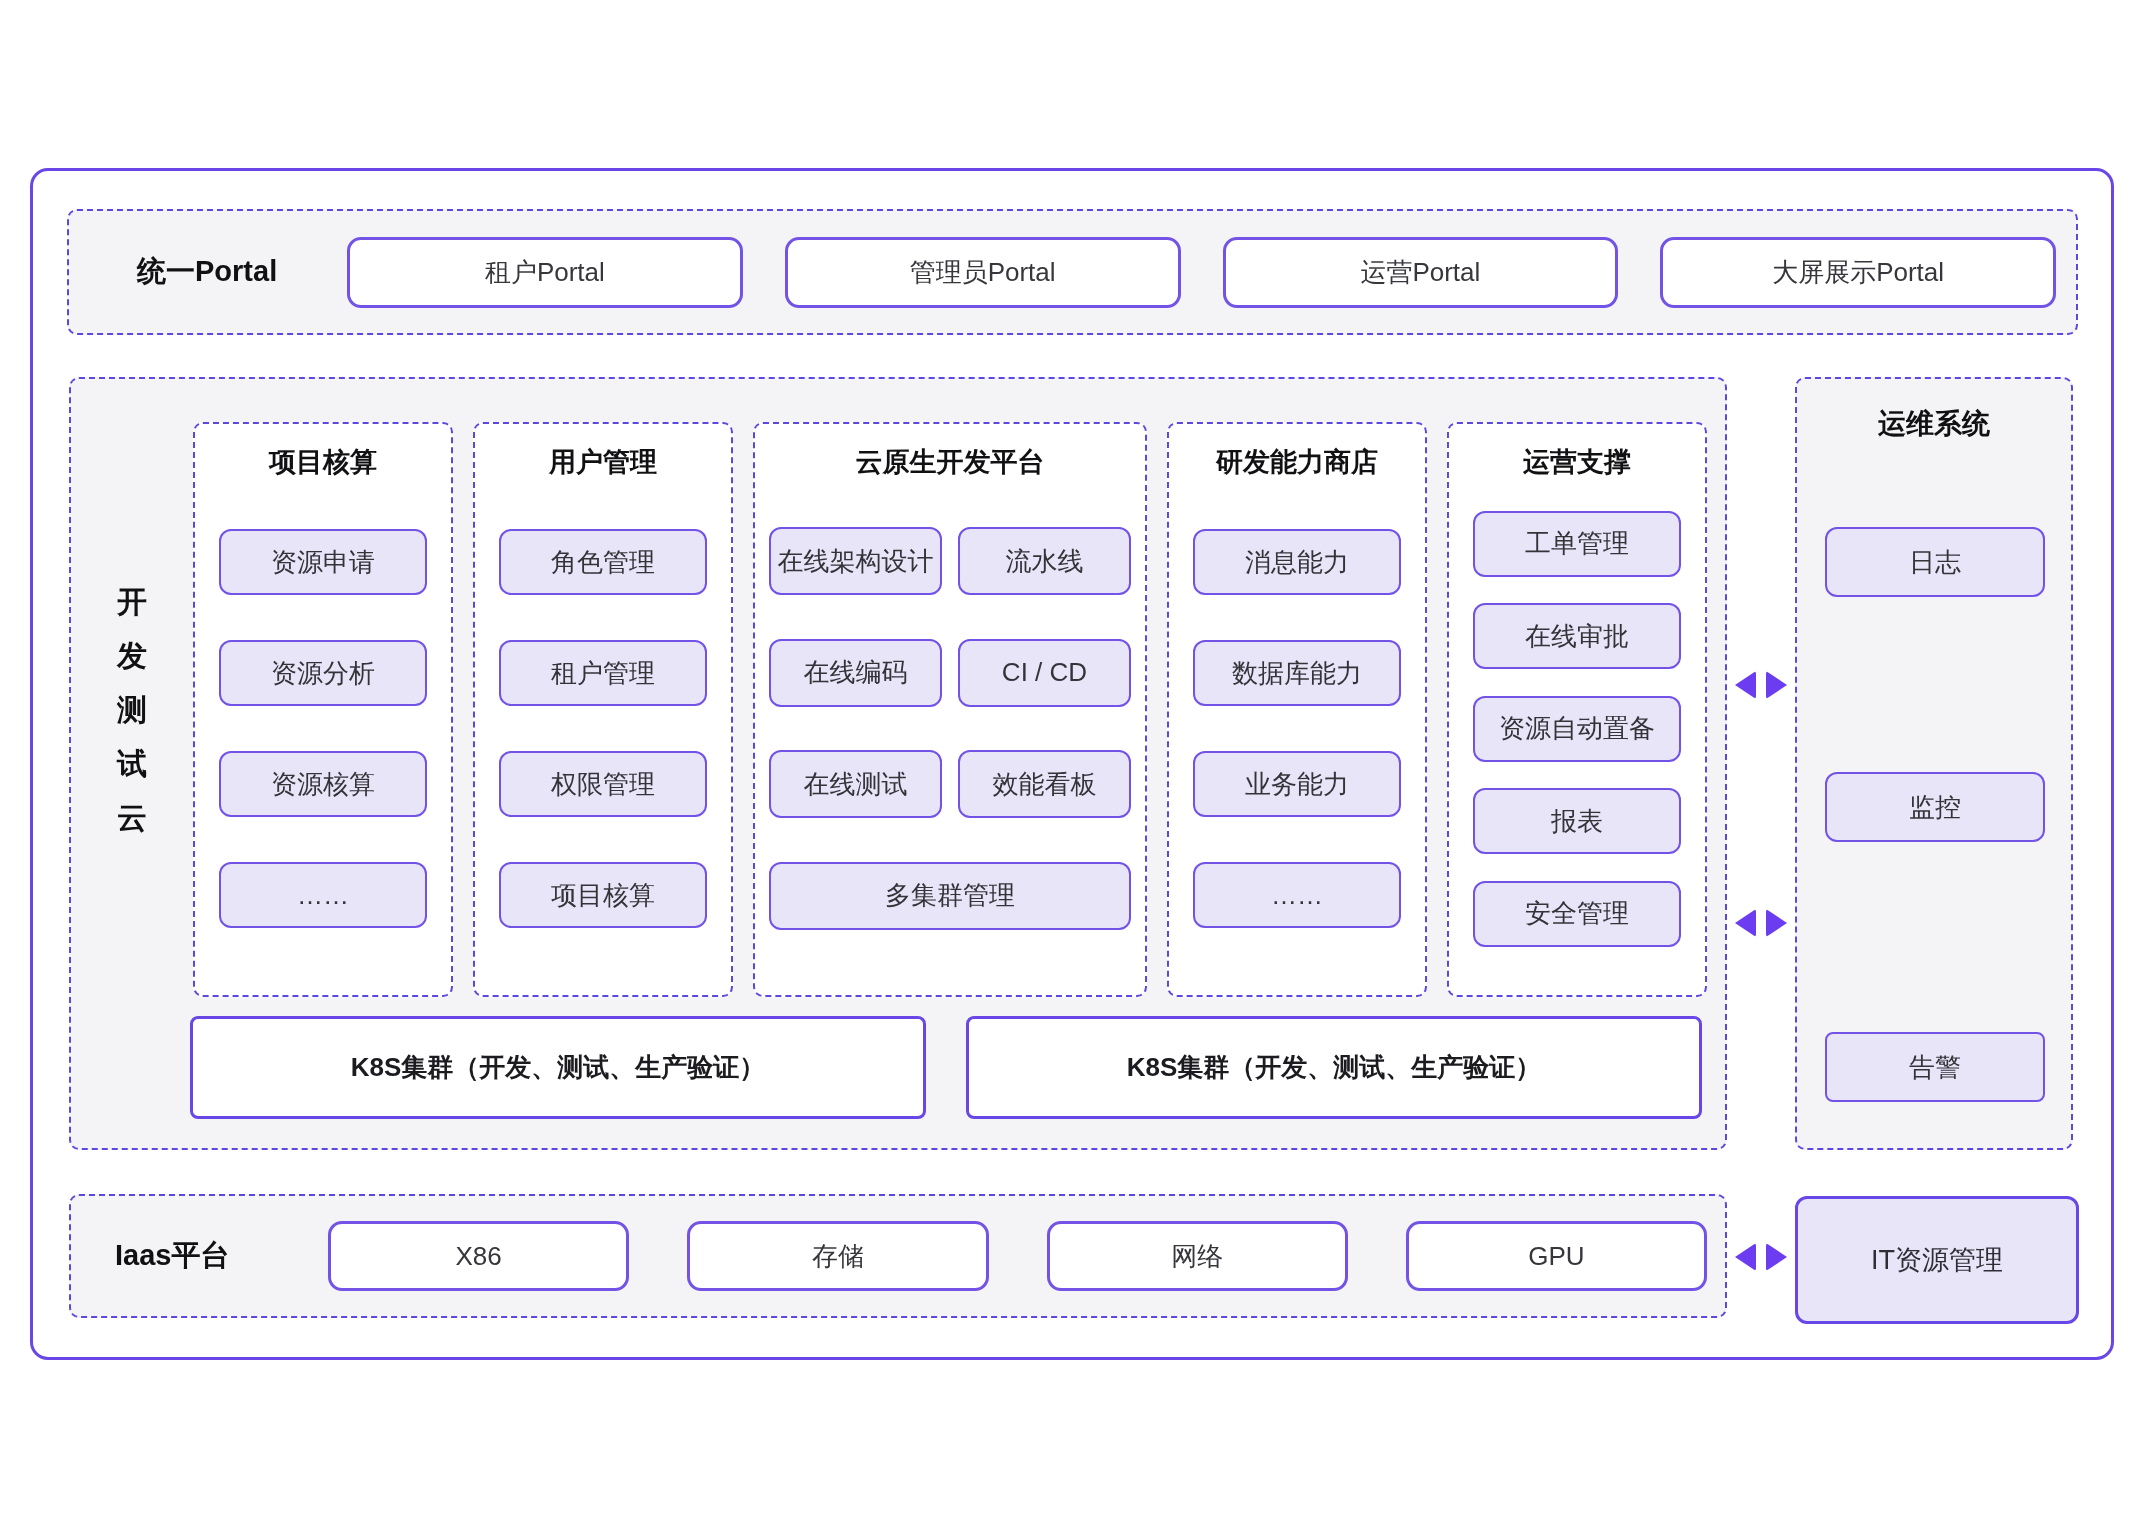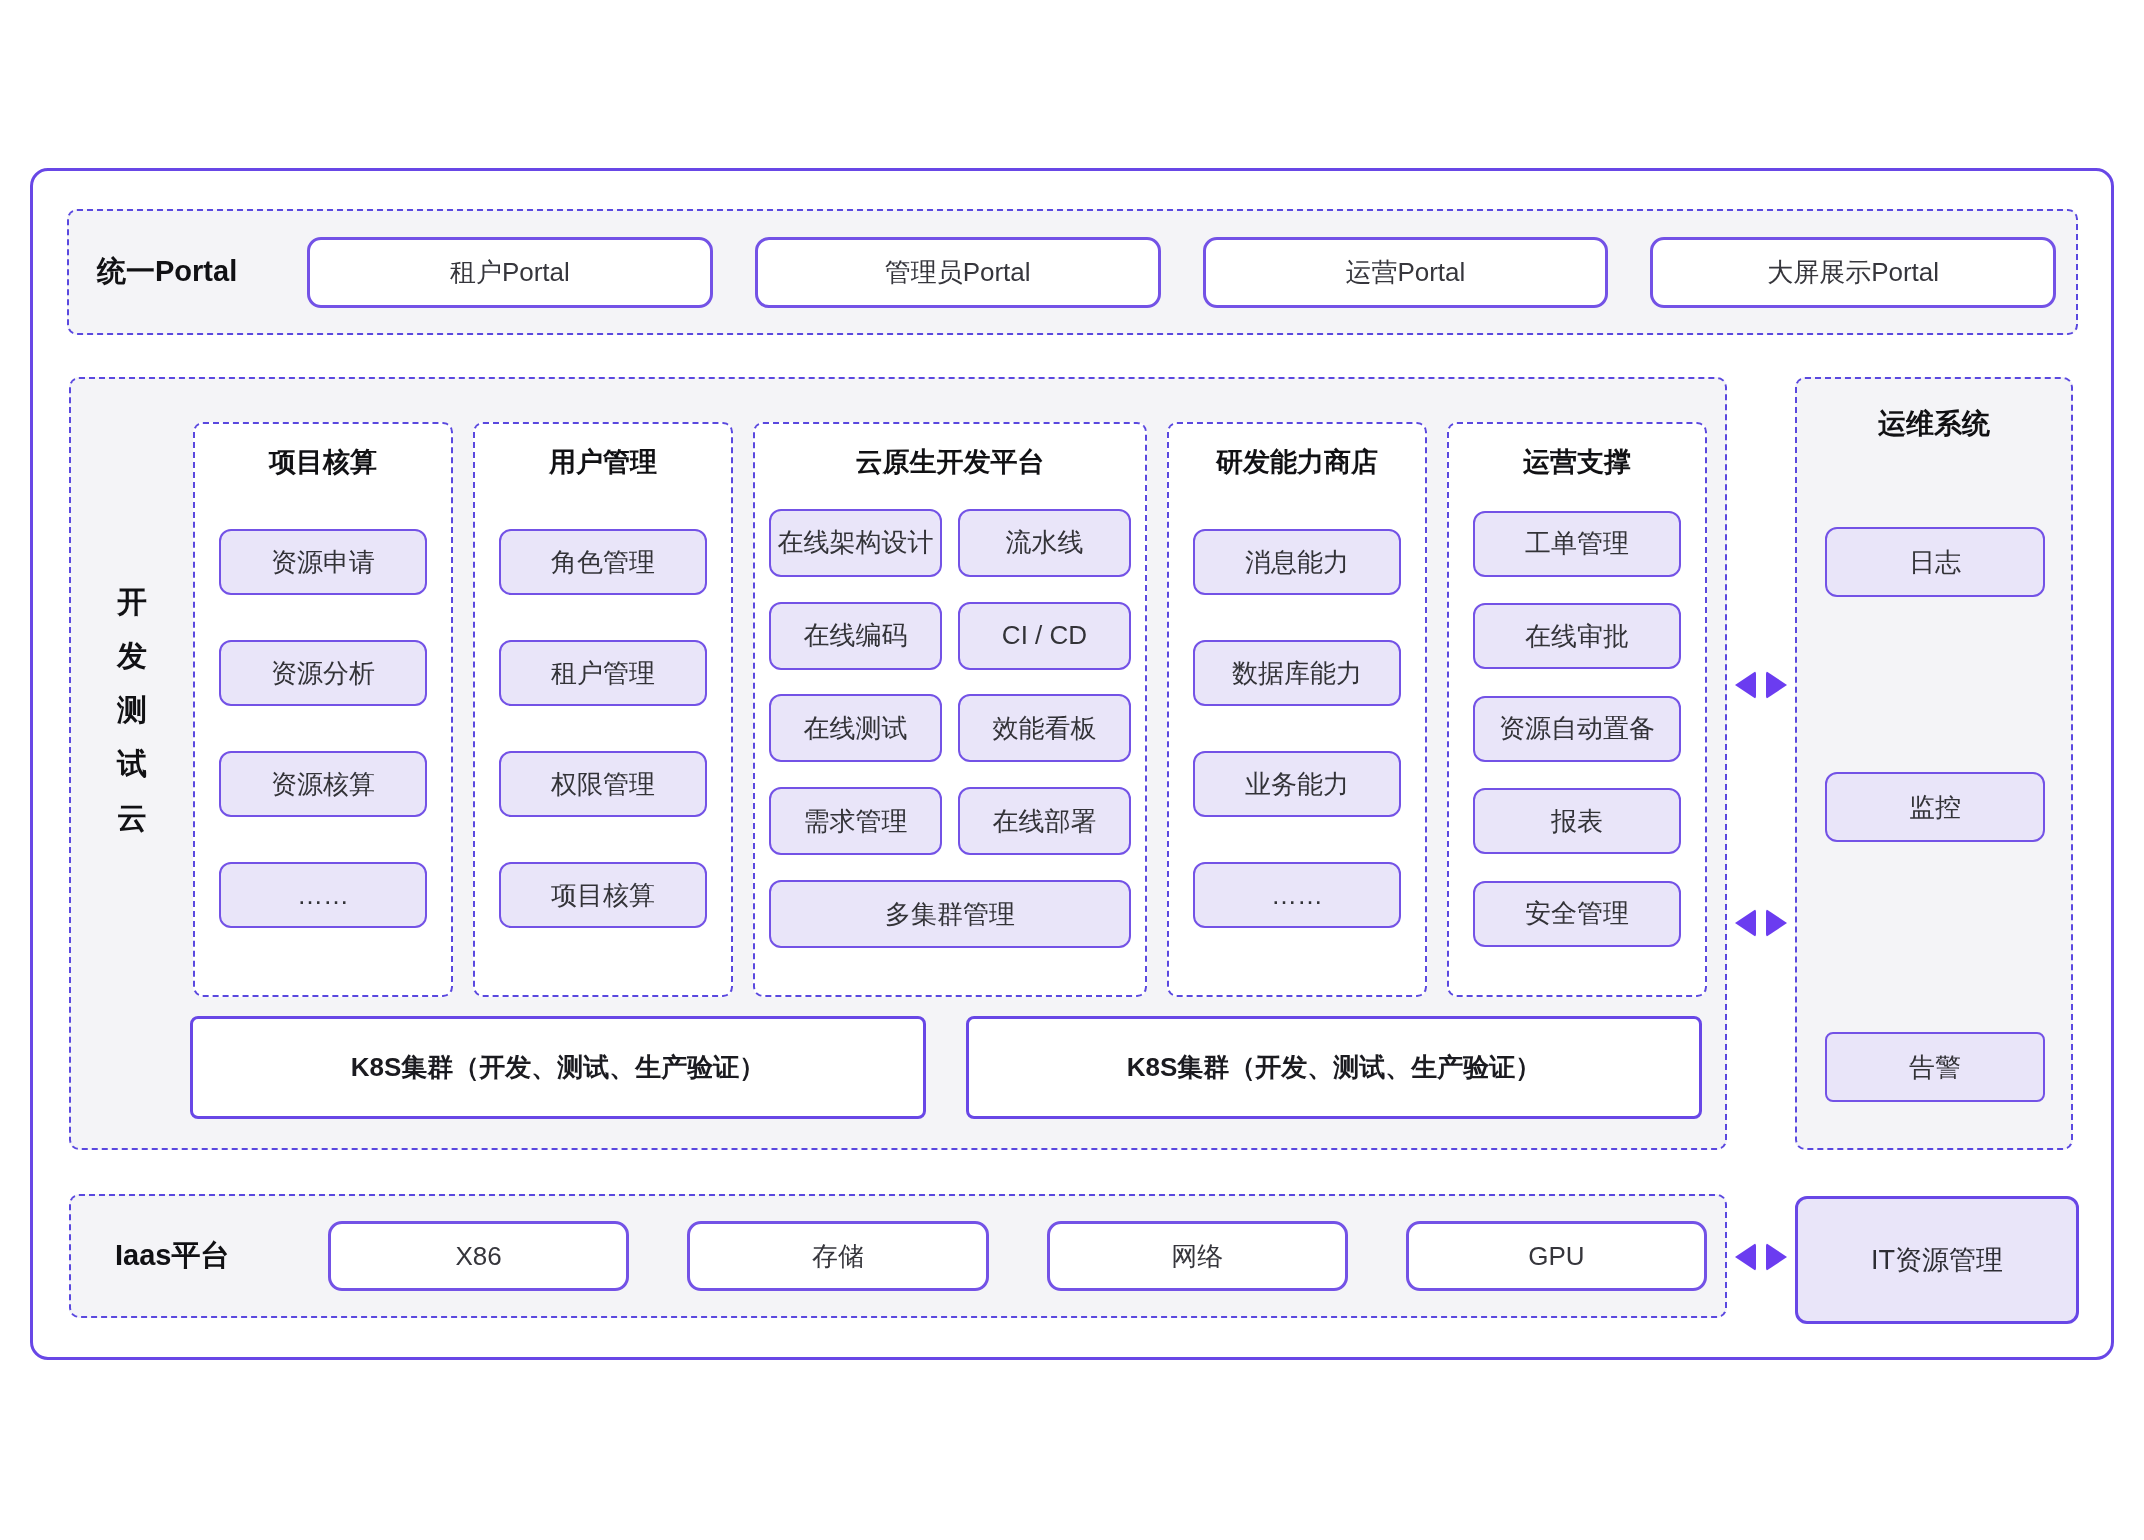--- a/index.html
+++ b/index.html
@@ -21,21 +21,21 @@
 
   
   .chip{background:#e9e5f9;border:2px solid #7352e6;border-radius:12px;
         display:flex;align-items:center;justify-content:center;
         font-size:26px;color:#333338;box-sizing:border-box;}
 
   .section-title{font-weight:bold;color:#111114;}
 
   
   #portal-section{left:67px;top:209px;width:2011px;height:126px;display:flex;align-items:center;}
-  .portal-label{margin-left:28px;width:210px;font-size:29px;font-weight:bold;color:#111114;}
+  .portal-label{margin-left:68px;width:210px;font-size:29px;font-weight:bold;color:#111114;}
   .portal-boxes{flex:1;display:flex;gap:42px;padding-right:20px;}
   .portal-boxes .pill{flex:1;height:71px;}
 
   
   #dev-section{left:69px;top:377px;width:1658px;height:773px;}
   .dev-top{position:absolute;left:0;top:43px;right:18px;height:575px;display:flex;}
   .dev-label-zone{width:122px;display:flex;align-items:center;justify-content:center;}
   .dev-label{width:34px;font-size:30px;font-weight:bold;line-height:54px;text-align:center;
              word-break:break-all;color:#111114;}
   .dev-cols{flex:1;display:flex;gap:20px;}
@@ -133,24 +133,20 @@
               <div class="chip">流水线</div>
             </div>
             <div class="pair-row">
               <div class="chip">在线编码</div>
               <div class="chip">CI / CD</div>
             </div>
             <div class="pair-row">
               <div class="chip">在线测试</div>
               <div class="chip">效能看板</div>
             </div>
-            <div class="pair-row">
-              <div class="chip">需求管理</div>
-              <div class="chip">在线部署</div>
-            </div>
             <div class="full-row">
               <div class="chip">多集群管理</div>
             </div>
           </div>
         </div>
 
         <div class="col">
           <div class="col-title">研发能力商店</div>
           <div class="col-items">
             <div class="chip">消息能力</div>

